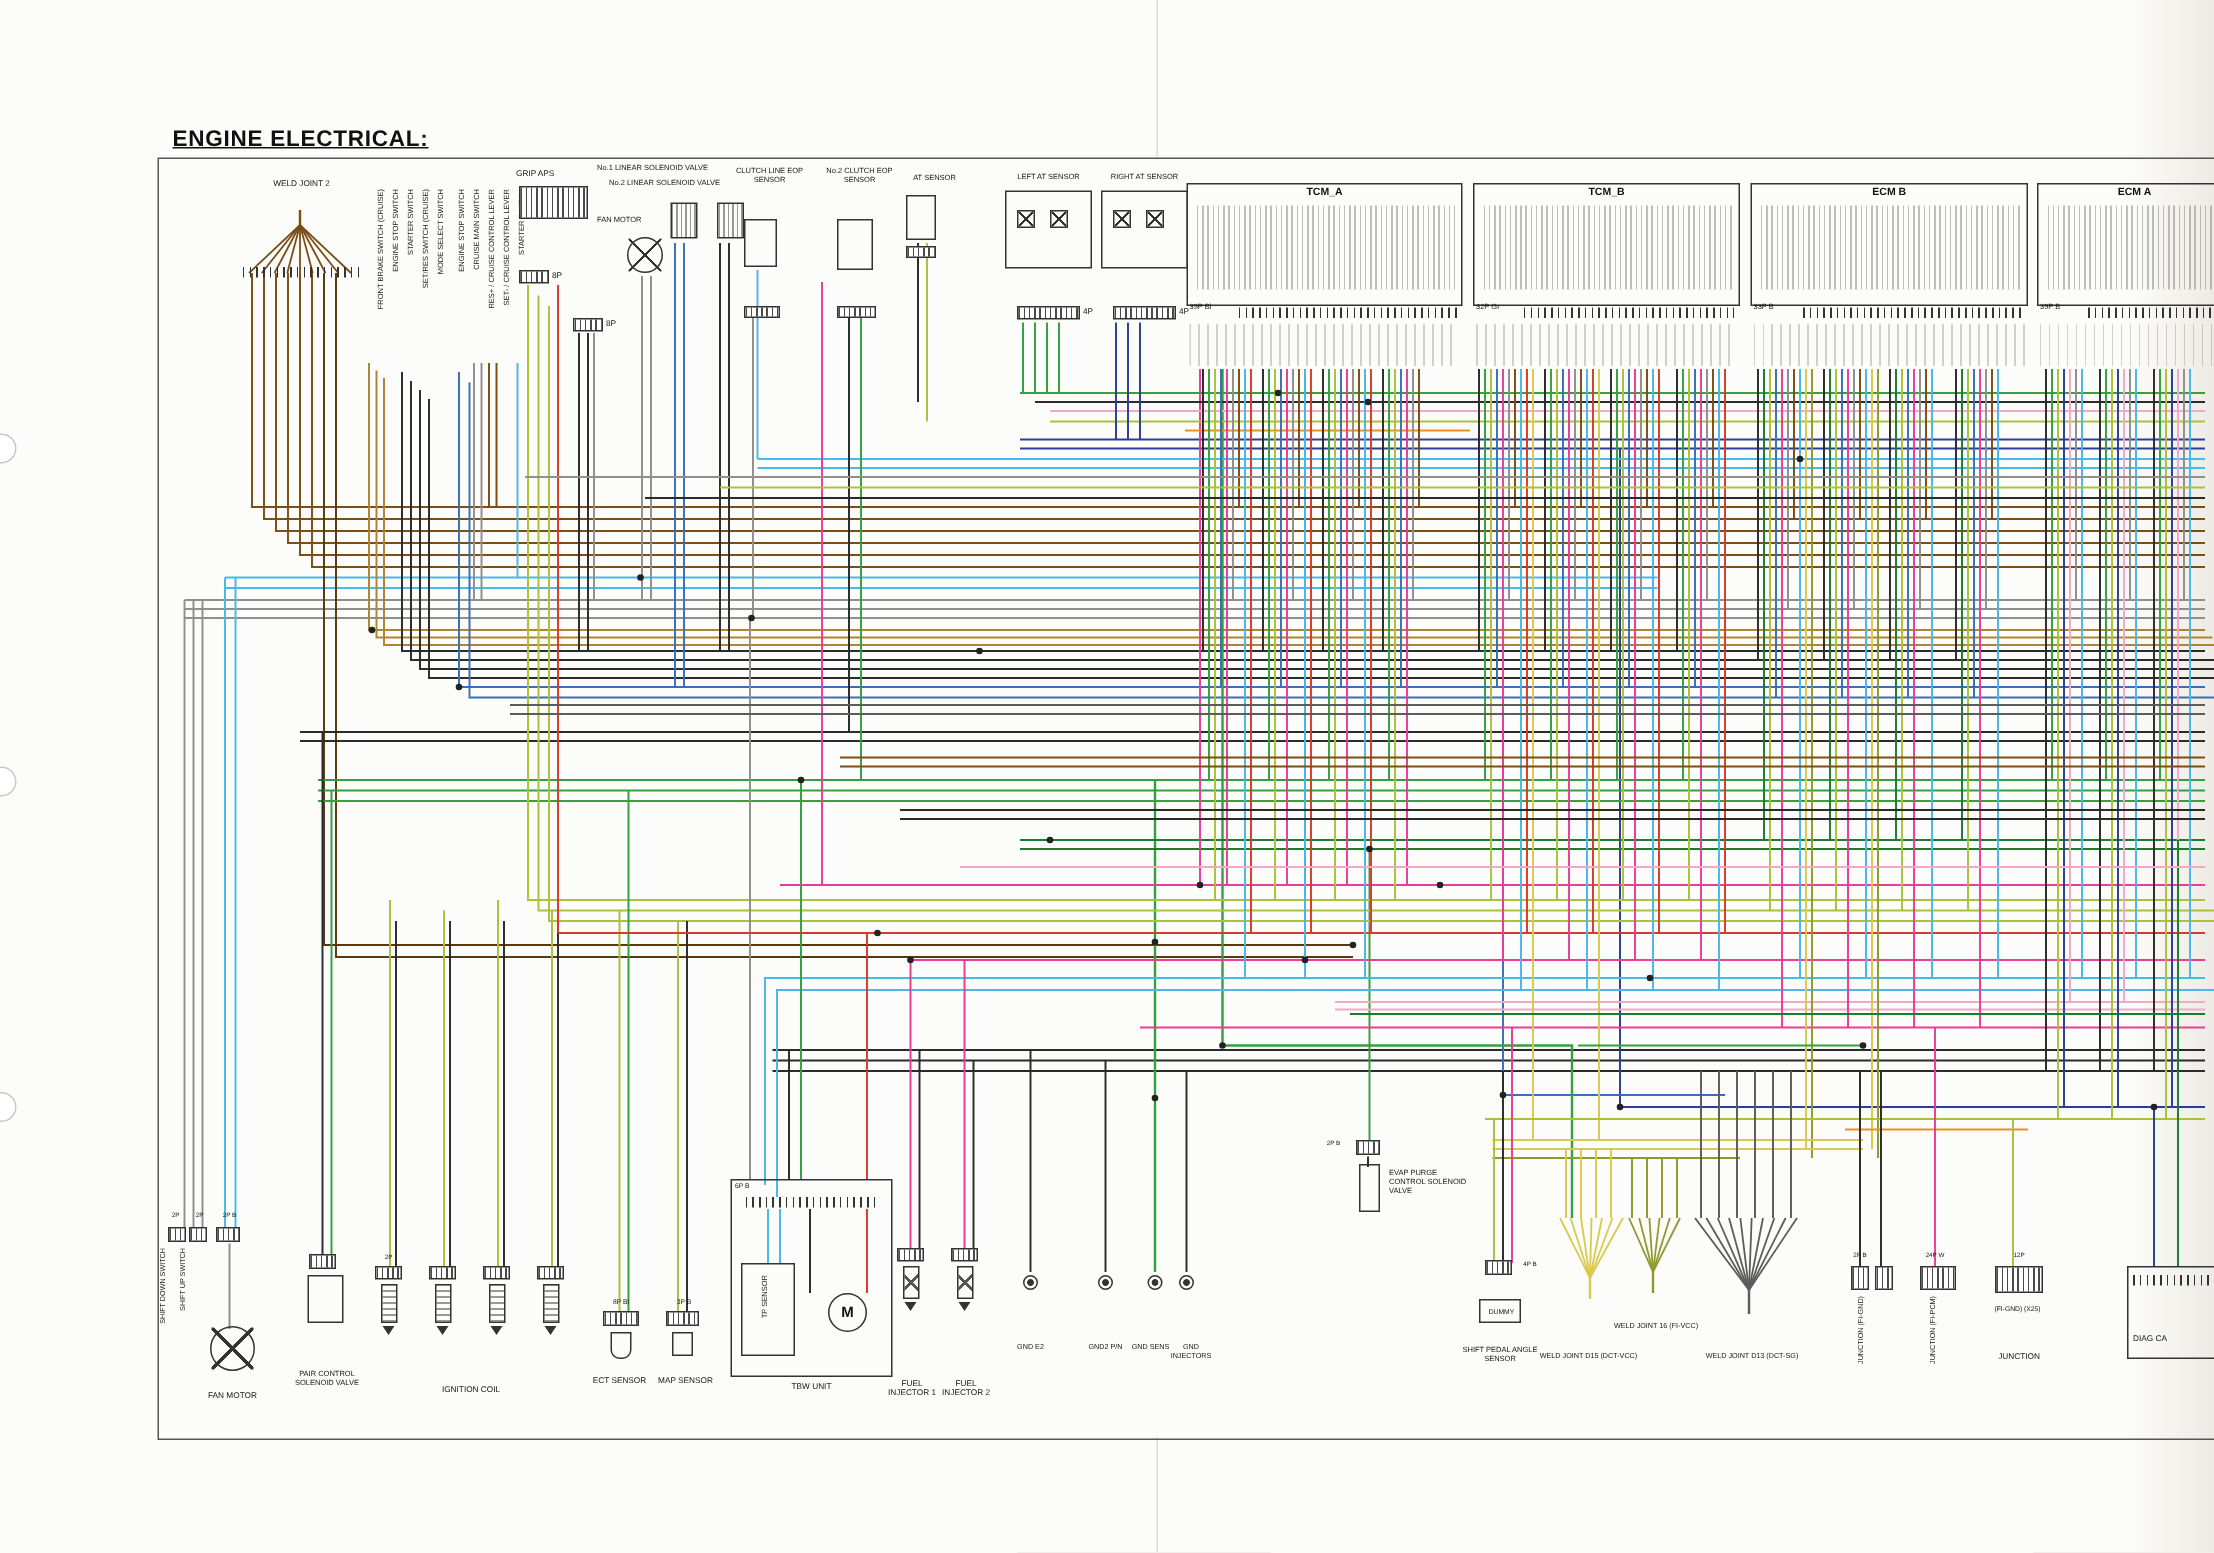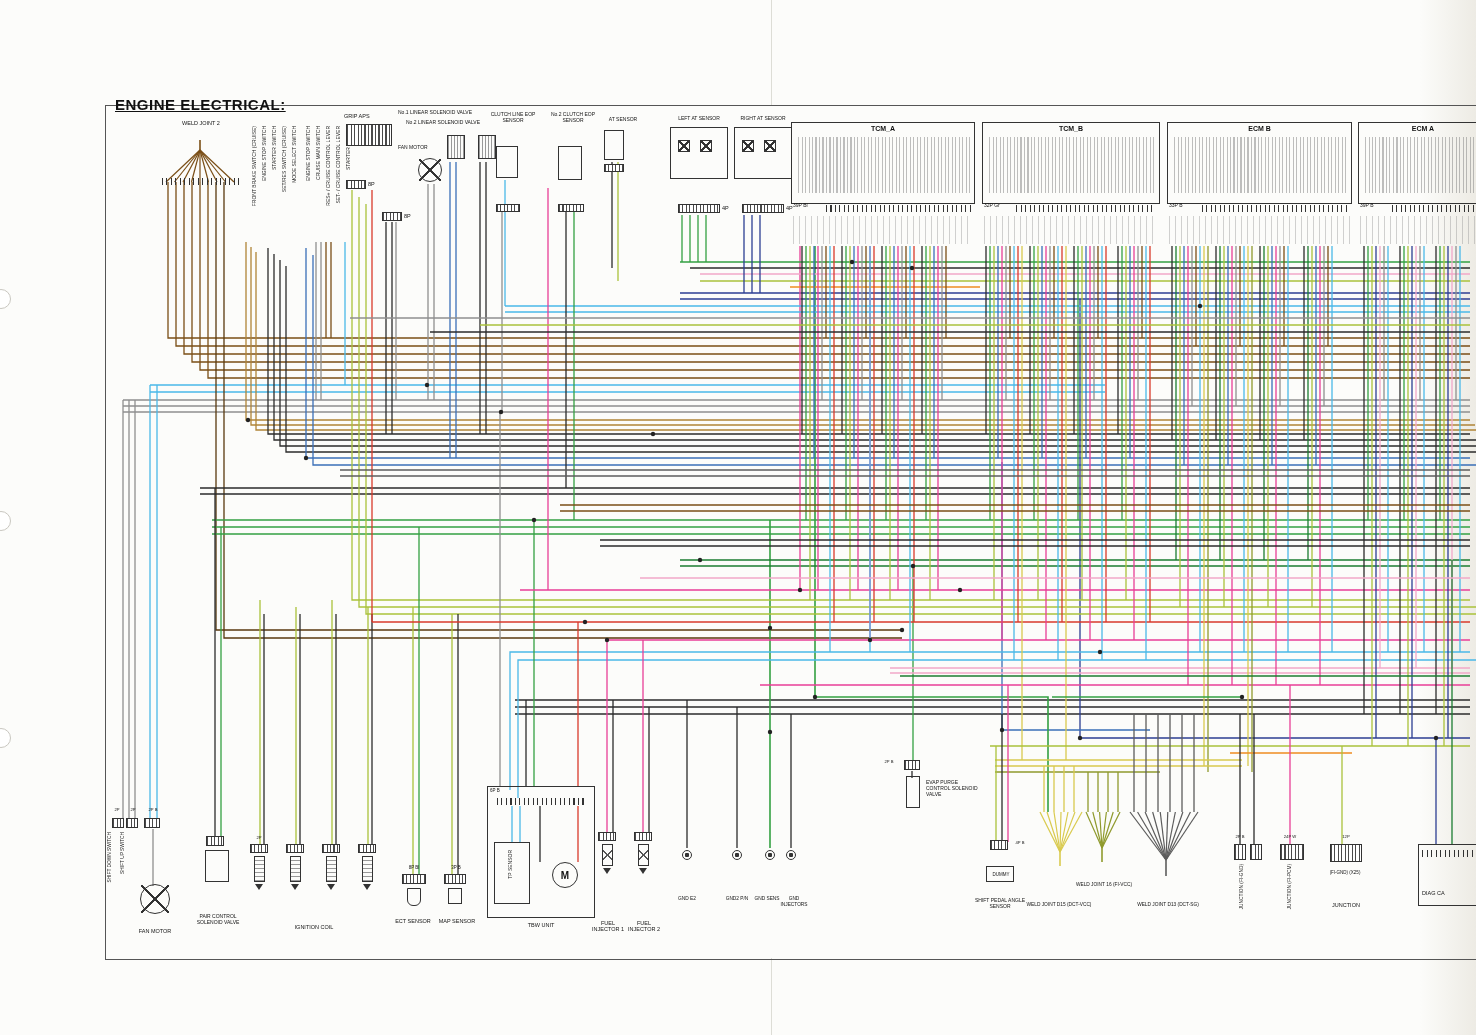--- a/index.html
+++ b/index.html
@@ -1,19 +1,19 @@
 <!DOCTYPE html>
 <html><head>
 <meta charset="utf-8">
 <style>
   html,body{margin:0;padding:0;background:#e8e6e0;}
   #page{position:relative;width:1476px;height:1035px;background:#fcfcfa;overflow:hidden;
         font-family:"Liberation Sans", sans-serif;color:#111;}
   .sheet{position:absolute;left:105px;top:105px;width:1380px;height:853px;border:1.2px solid #555;}
-  .title{position:absolute;left:115px;top:96px;font-size:15px;font-weight:bold;letter-spacing:.5px;
+  .title{position:absolute;left:115px;top:84px;font-size:15px;font-weight:bold;letter-spacing:.5px;
          text-decoration:underline;}
   .lbl{position:absolute;font-size:5.5px;line-height:1.15;text-align:center;color:#151515;}
   .lbl.left{text-align:left;}
   .vlbl{position:absolute;writing-mode:vertical-rl;transform:rotate(180deg);font-size:5px;
         white-space:nowrap;line-height:1;color:#222;}
   .box{position:absolute;border:1px solid #333;background:transparent;box-sizing:border-box;}
   .conn{position:absolute;border:1px solid #333;background:#fff repeating-linear-gradient(90deg,#4a4a4a 0 1px,transparent 1px 3.5px);box-sizing:border-box;}
   .pins{position:absolute;background:repeating-linear-gradient(90deg,#333 0 1px,transparent 1px 4.5px);}
   .micro{position:absolute;background:repeating-linear-gradient(90deg,#8a8a8a 0 1px,transparent 1px 3.5px);opacity:.55;}
   .micro2{position:absolute;background:repeating-linear-gradient(90deg,#9a9a9a 0 1px,transparent 1px 6px);opacity:.45;}

